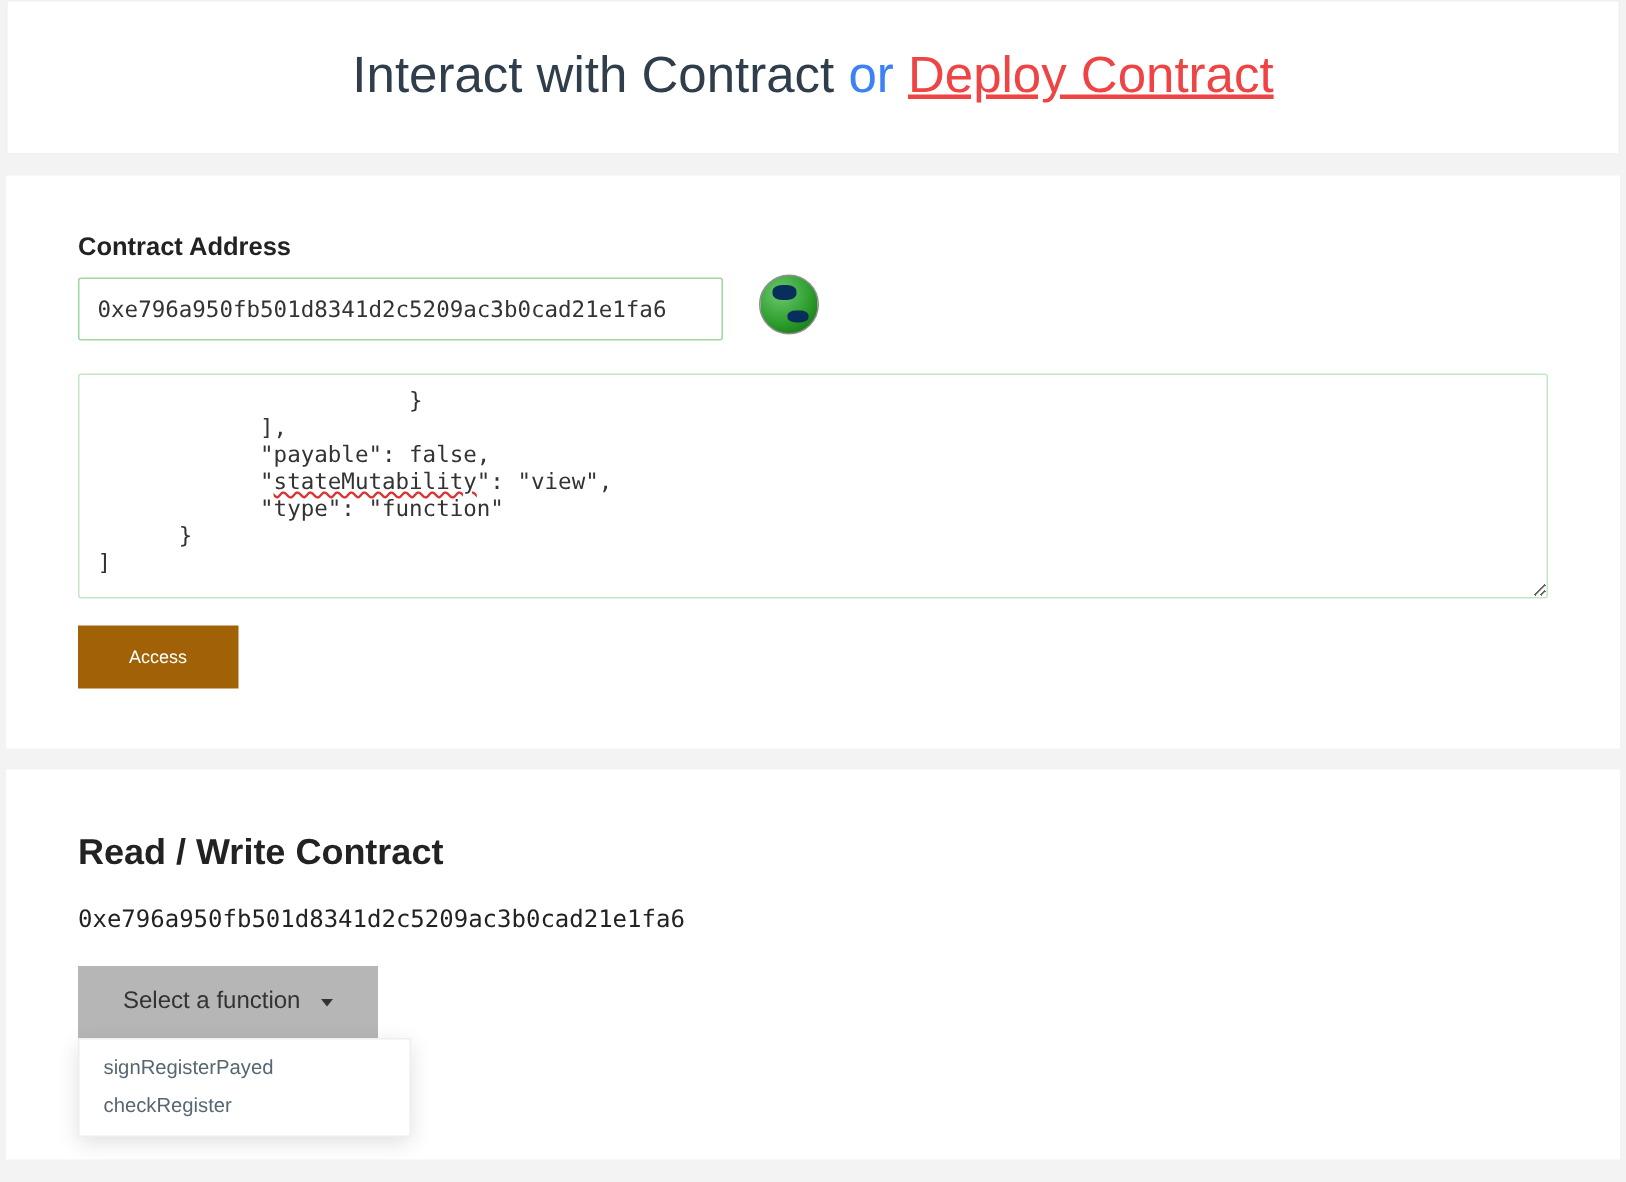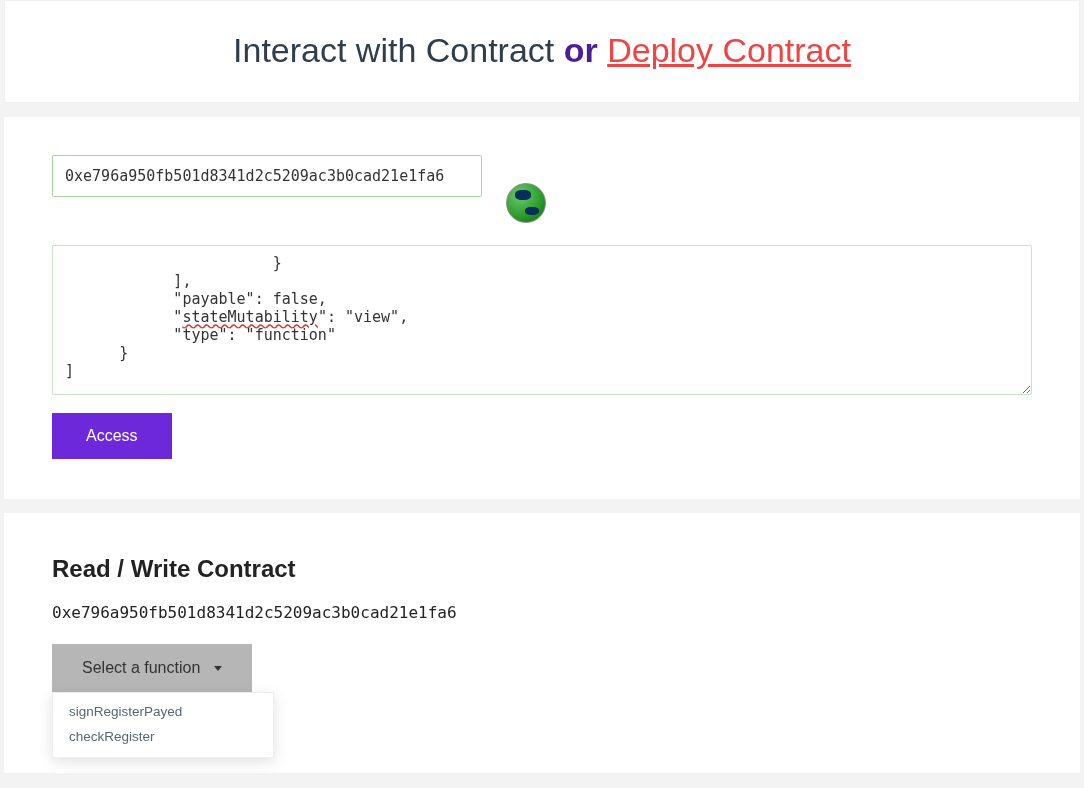--- a/index.html
+++ b/index.html
@@ -17,21 +17,21 @@
       border: 1px solid #f0f0f0;
       padding: 30px 0 32px 0;
       text-align: center;
       margin: 0 4px;
     }
     .header-card h1 {
       font-size: 34px;
       font-weight: 400;
       color: #303e4b;
     }
-    .header-card .or { color: #4c1d95; font-weight: 700; }
+    .header-card .or { color: #3b82f6; font-weight: 400; }
     .header-card .deploy-link { color: #ef4444; font-weight: 300; cursor: pointer; text-decoration: underline; }
     .main-card {
       background: #fff;
       margin: 14px 4px 0 4px;
       padding: 38px 48px 40px 48px;
     }
     .row-top { display: flex; align-items: flex-start; gap: 24px; }
     .col-left { flex: 0 0 430px; }
     .col-right { flex: 1; }
     .label {
@@ -108,25 +108,25 @@
     .abi-textarea::-webkit-scrollbar { width: 14px; }
     .abi-textarea::-webkit-scrollbar-thumb { background: #e55a00; }
     .abi-textarea::-webkit-scrollbar-track { background: #f9f9f9; }
     .squiggle {
       text-decoration-line: underline;
       text-decoration-style: wavy;
       text-decoration-color: #d33;
     }
     .access-btn {
       margin-top: 18px;
-      background: #6d28d9;
+      background: #a16207;
       color: #fff;
       border: none;
       padding: 14px 34px;
-      font-size: 16px;
+      font-size: 12px;
       cursor: pointer;
     }
     .rw-card {
       background: #fff;
       margin: 14px 4px 0 4px;
       padding: 42px 48px 80px 48px;
       position: relative;
     }
     .rw-title {
       font-size: 24px;
@@ -178,20 +178,21 @@
   <h1>
     <span>Interact with Contract</span>
     <span class="or">or</span>
     <span class="deploy-link">Deploy Contract</span>
   </h1>
 </div>
 
 <div class="main-card">
   <div class="row-top">
     <div class="col-left">
+      <span class="label">Contract Address</span>
       <input class="text-input" value="0xe796a950fb501d8341d2c5209ac3b0cad21e1fa6" style="">
     </div>
     <div class="globe-wrap">
       <div class="globe"></div>
     </div>
   </div>
 
   <div class="abi-block">
     <div class="abi-textarea" contenteditable="true" style=""><span style="white-space:pre">                       }
             ],

